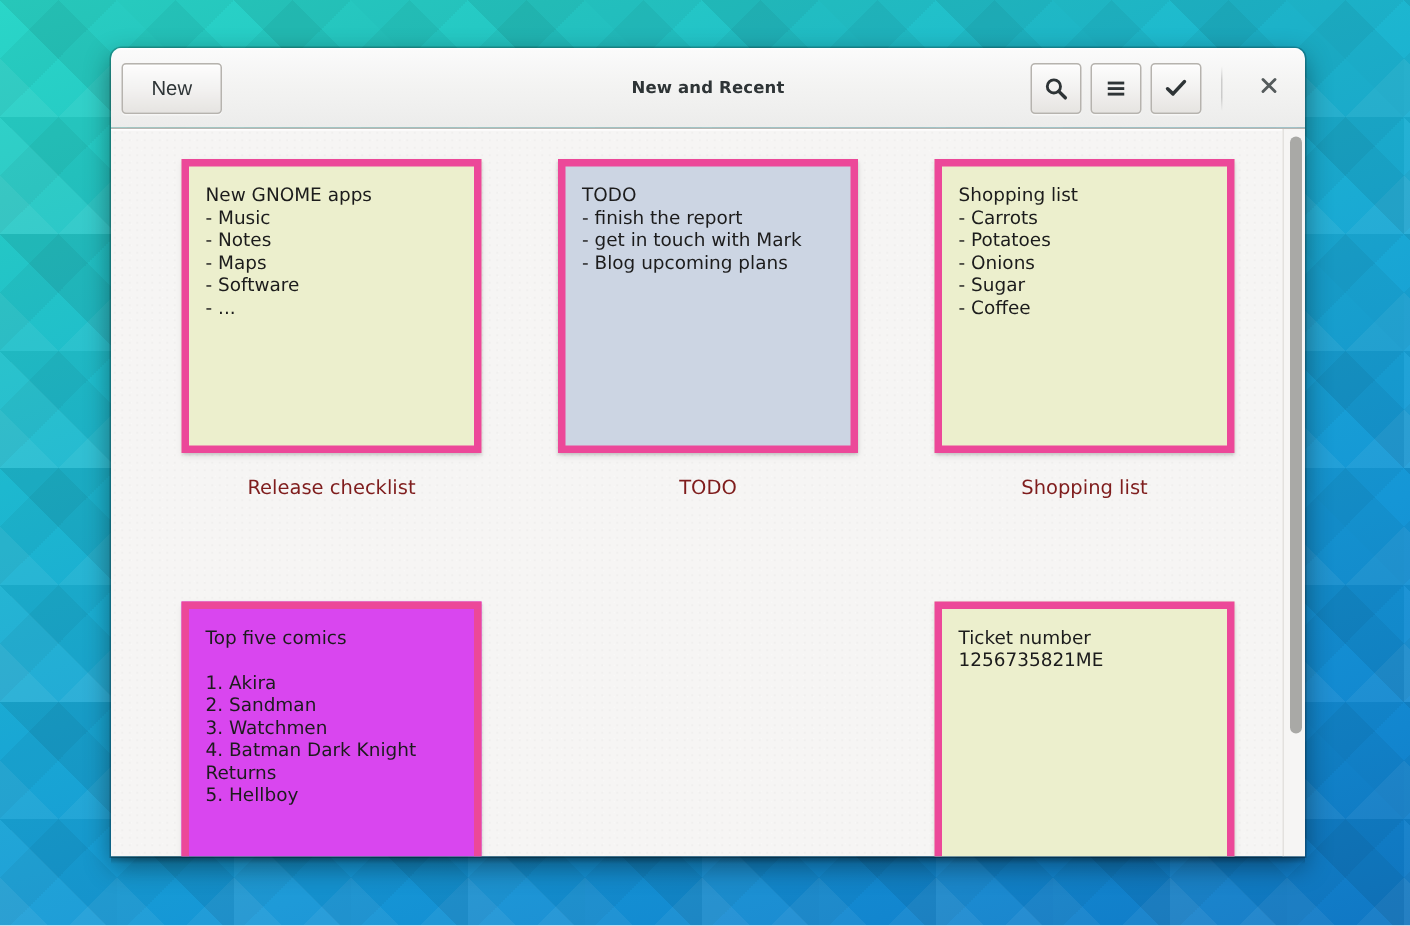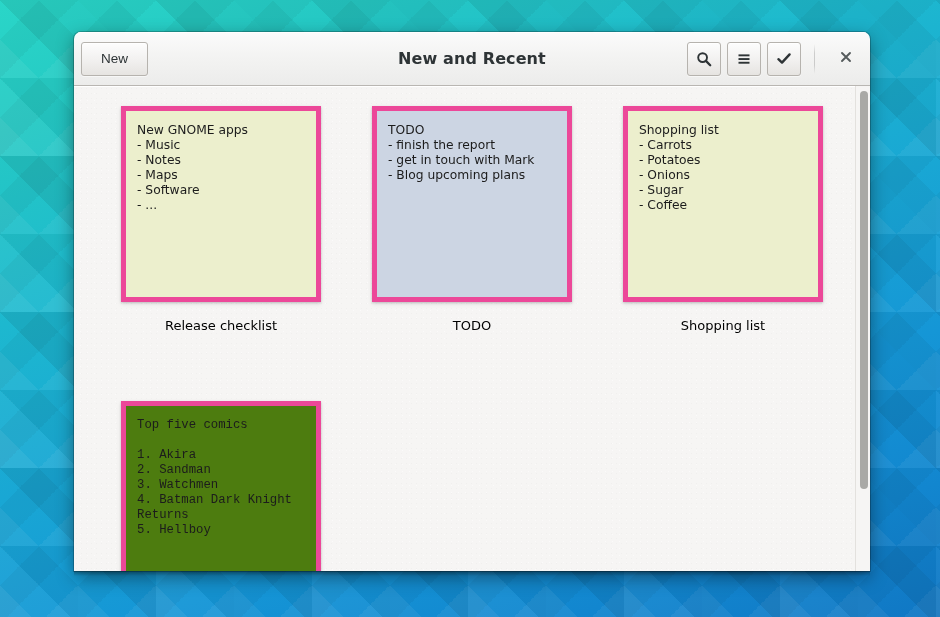--- a/index.html
+++ b/index.html
@@ -60,21 +60,21 @@
     display: flex;
     align-items: center;
     padding: 0 7px;
     box-sizing: border-box;
   }
 
   .hb-title {
     position: absolute;
     left: 0; right: 0;
     text-align: center;
-    font-size: 16px;
+    font-size: 11px;
     font-weight: bold;
     color: #2e3436;
     letter-spacing: .1px;
     pointer-events: none;
   }
 
   .btn {
     position: relative;
     z-index: 2;
     background: linear-gradient(to bottom, #fdfdfd 0%, #f2f1f0 52%, #e6e4e1 100%);
@@ -176,21 +176,21 @@
     font-size: 12.3px;
     line-height: 15px;
     color: #1c1c1c;
     white-space: pre-wrap;
     word-wrap: break-word;
   }
 
   .note-label {
     margin-top: 16px;
     font-size: 13px;
-    color: #000000;
+    color: #7f1d1d;
     text-align: center;
   }
 
   
   #scrollbar {
     position: absolute;
     top: 0; right: 0;
     width: 15px;
     height: 100%;
     background: #f6f5f4;
@@ -309,32 +309,39 @@
 - Coffee</p>
             </div>
             <div class="note-label">Shopping list</div>
           </div>
 
         </div>
 
         <div class="note-row row-two">
 
           <div class="note-cell">
-            <div class="note-card" style="background-color: #4d7c0f; font-family: Liberation Mono, monospace;">
+            <div class="note-card" style="background-color: #d946ef;">
               <p class="note-text">Top five comics
 
 1. Akira
 2. Sandman
 3. Watchmen
 4. Batman Dark Knight Returns
 5. Hellboy</p>
             </div>
             <div class="note-label"></div>
           </div>
 
+          <div class="note-cell">
+            <div class="note-card" style="background-color: rgb(236, 239, 205);">
+              <p class="note-text">Ticket number
+1256735821ME</p>
+            </div>
+            <div class="note-label"></div>
+          </div>
 
 
         </div>
 
       </div>
 
       <div id="scrollbar">
         <div id="scroll-thumb"></div>
       </div>
 

